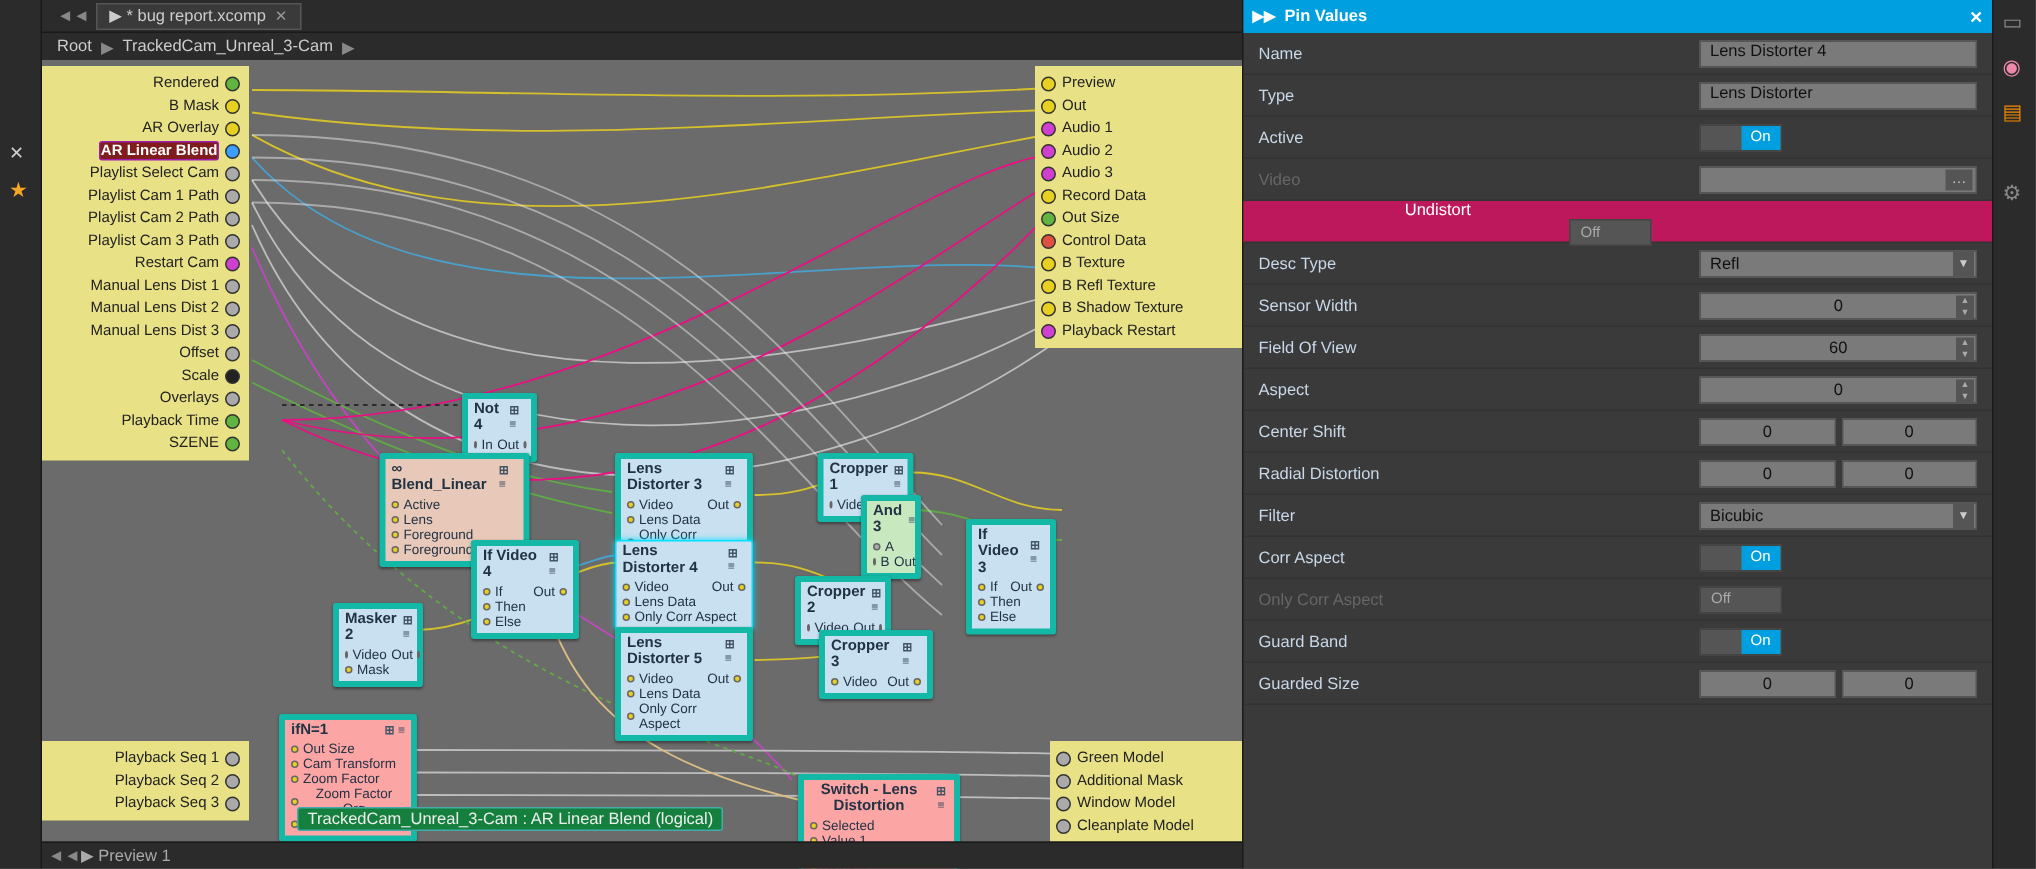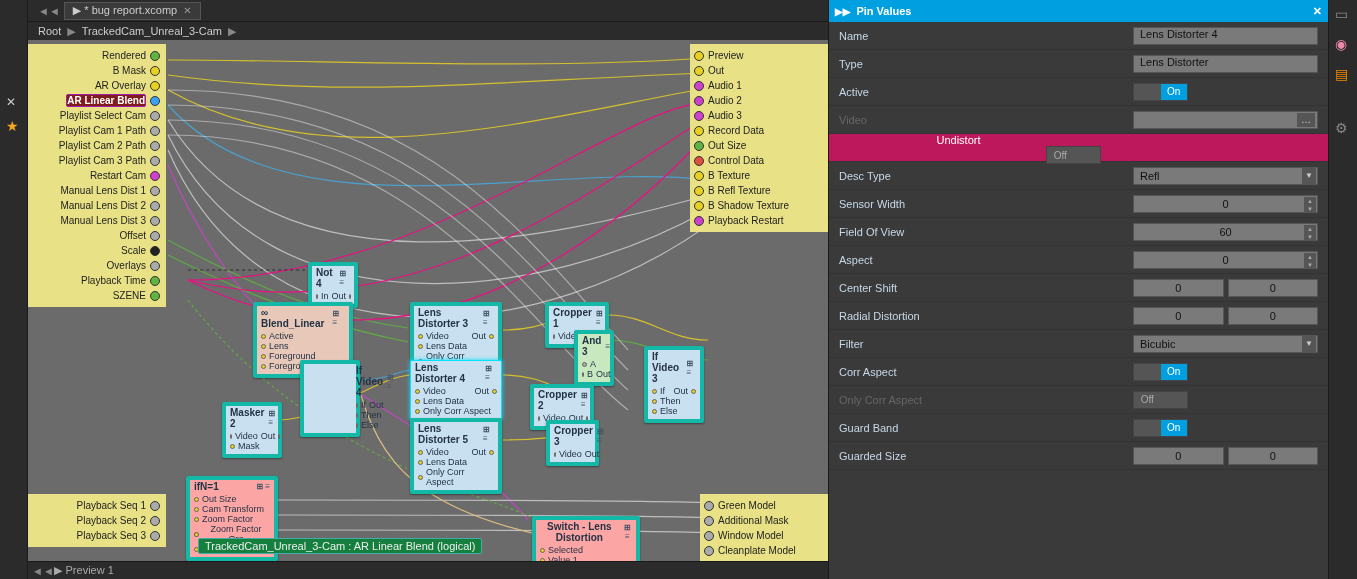--- a/index.html
+++ b/index.html
@@ -404,21 +404,21 @@
             <span class="ndot"></span>
             <span>Lens Data</span>
           </div>
           <div class="r">
             <span class="ndot"></span>
             <span>Only Corr Aspect</span>
           </div>
         </div>
     </div>
 
-    <div class="node" style="left:272px;top:320px;width:60px;padding-left:48px;">
+    <div class="node" style="left:286px;top:320px;width:72px;">
       <div class="node-title">
           <span>If Video 4</span>
           <span class="icn">⊞ ≡</span>
         </div>
       <div class="node-body" id="nb-ifv4">
           <div class="r">
             <span class="ndot"></span>
             <span>If</span>
             <span style="margin-left:auto">Out</span>
             <span class="ndot"></span>
@@ -495,21 +495,21 @@
         </div>
       <div class="node-body">
           <div class="r">
             <span class="ndot"></span>
             <span>Video</span>
             <span style="margin-left:auto">Out</span>
             <span class="ndot"></span>
           </div>
         </div>
     </div>
-    <div class="node" style="left:518px;top:380px;width:53px;">
+    <div class="node" style="left:518px;top:380px;width:76px;">
       <div class="node-title">
           <span>Cropper 3</span>
           <span class="icn">⊞ ≡</span>
         </div>
       <div class="node-body">
           <div class="r">
             <span class="ndot"></span>
             <span>Video</span>
             <span style="margin-left:auto">Out</span>
             <span class="ndot"></span>

